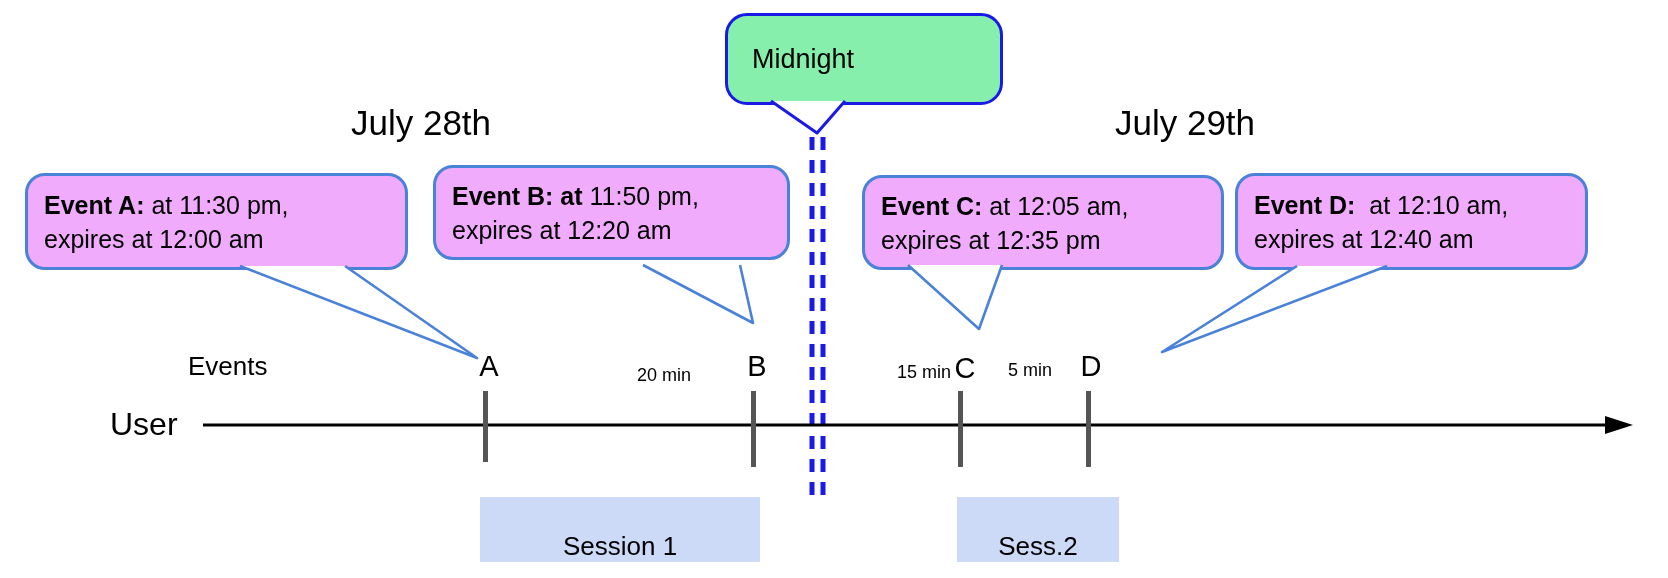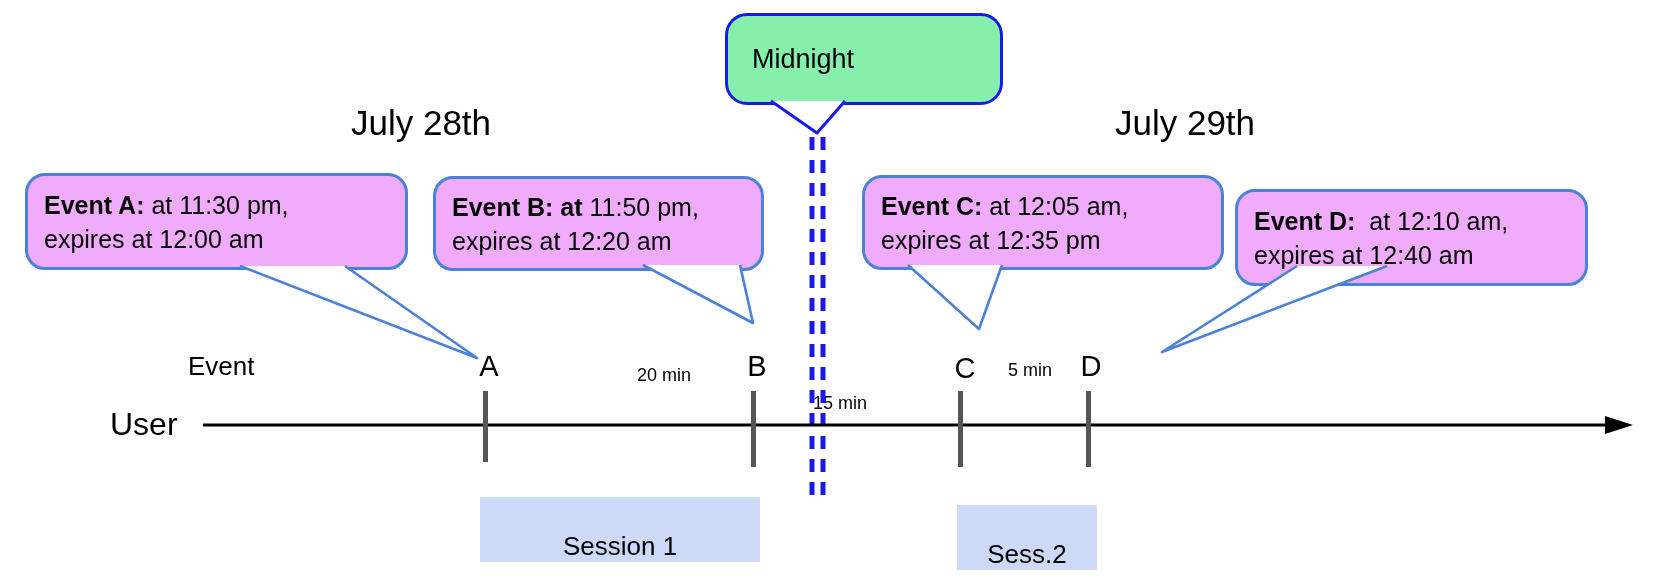--- a/index.html
+++ b/index.html
@@ -27,46 +27,46 @@
   .callout {
     border:3px solid var(--callout-border); border-radius:20px; background:#f0abfc;
     display:flex; flex-direction:column; justify-content:center;
     padding-left:16px; box-sizing:border-box;
     font-size:25px; line-height:34px; z-index:1;
   }
   .callout .l1 { white-space:pre-wrap; }
   .callout .l2 { white-space:pre-wrap; }
   .callout b { font-weight:bold; }
   #ev-a { left:25px;   top:173px; width:383px; height:97px; }
-  #ev-b { left:433px;  top:176px; width:331px; height:95px; }
+  #ev-b { left:433px;  top:165px; width:357px; height:95px; }
   #ev-c { left:862px;  top:175px; width:362px; height:95px; }
-  #ev-d { left:1235px; top:189px; width:353px; height:97px; }
+  #ev-d { left:1235px; top:173px; width:353px; height:97px; }
 
   
   #events-label { left:188px; top:351px; font-size:26px; }
   #user-label   { left:110px; top:406px; font-size:32px; }
 
   .tick-label { font-size:29px; top:350px; }
   #tick-label-a { left:489px; }
   #tick-label-b { left:757px; }
   #tick-label-c { left:965px; top:352px; }
   #tick-label-d { left:1091px; }
 
   .interval-label { font-size:18px; }
   #interval-ab { left:664px;  top:365px; }
-  #interval-bc { left:840px;  top:362px;margin-top:31px; }
+  #interval-bc { left:924px;  top:362px; }
   #interval-cd { left:1030px; top:360px; }
 
   
   .session-box {
     background:var(--session-fill); display:flex; align-items:flex-end; justify-content:center;
     font-size:26px; top:497px; height:65px; z-index:1;
   }
   #session-1 { left:480px; width:280px; }
-  #session-2 { left:957px; width:140px;margin-top:8px; }
+  #session-2 { left:957px; width:162px; }
 
   
   #draw-layer { position:absolute; left:0; top:0; z-index:2; }
   .timeline-line { stroke:#000; stroke-width:3; }
   .timeline-head { fill:#000; }
   .tick { stroke:var(--tick-gray); stroke-width:5; }
   .tail { fill:#fff; stroke:var(--callout-border); stroke-width:2.6; stroke-linejoin:round; }
   .mid-tail { fill:#fff; stroke:var(--midnight-blue); stroke-width:3; stroke-linejoin:round; }
   .dash { stroke:var(--midnight-blue); stroke-width:5; stroke-dasharray:13 10; }
 </style>
@@ -119,21 +119,21 @@
 
     <line class="timeline-line" x1="203" y1="425" x2="1612" y2="425"></line>
     <polygon class="timeline-head" points="1605,416 1633,425 1605,434"></polygon>
 
     <line class="tick" x1="485.5" y1="391" x2="485.5" y2="462"></line>
     <line class="tick" x1="753.5" y1="391" x2="753.5" y2="467"></line>
     <line class="tick" x1="960.5" y1="391" x2="960.5" y2="467"></line>
     <line class="tick" x1="1088.5" y1="391" x2="1088.5" y2="467"></line>
   </svg>
 
-  <div class="abs" id="events-label">Event</div>
+  <div class="abs" id="events-label">Events</div>
   <div class="abs" id="user-label">User</div>
 
   <div class="abs centered tick-label" id="tick-label-a">A</div>
   <div class="abs centered tick-label" id="tick-label-b">B</div>
   <div class="abs centered tick-label" id="tick-label-c">C</div>
   <div class="abs centered tick-label" id="tick-label-d">D</div>
 
   <div class="abs centered interval-label" id="interval-ab">20 min</div>
   <div class="abs centered interval-label" id="interval-bc">15 min</div>
   <div class="abs centered interval-label" id="interval-cd">5 min</div>

